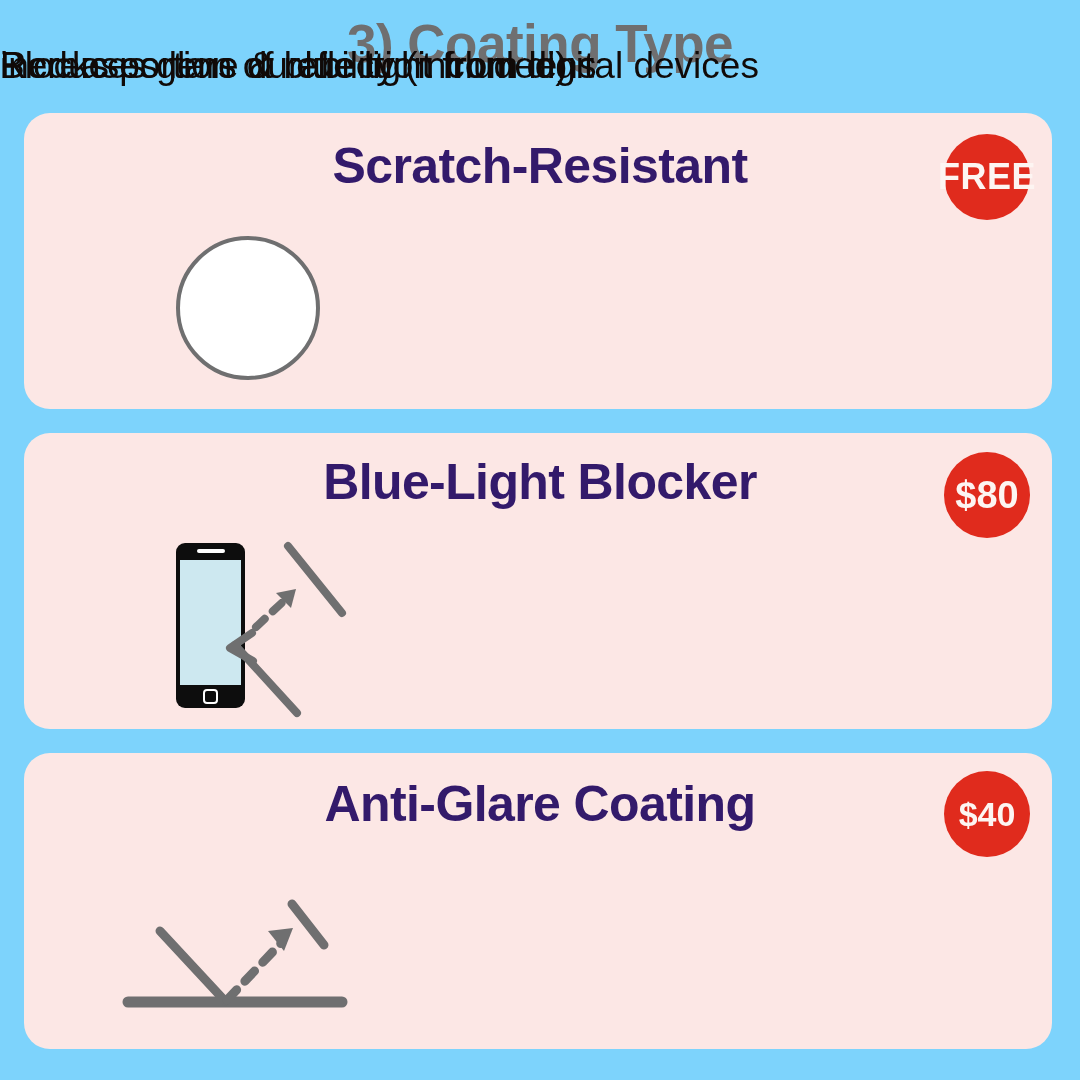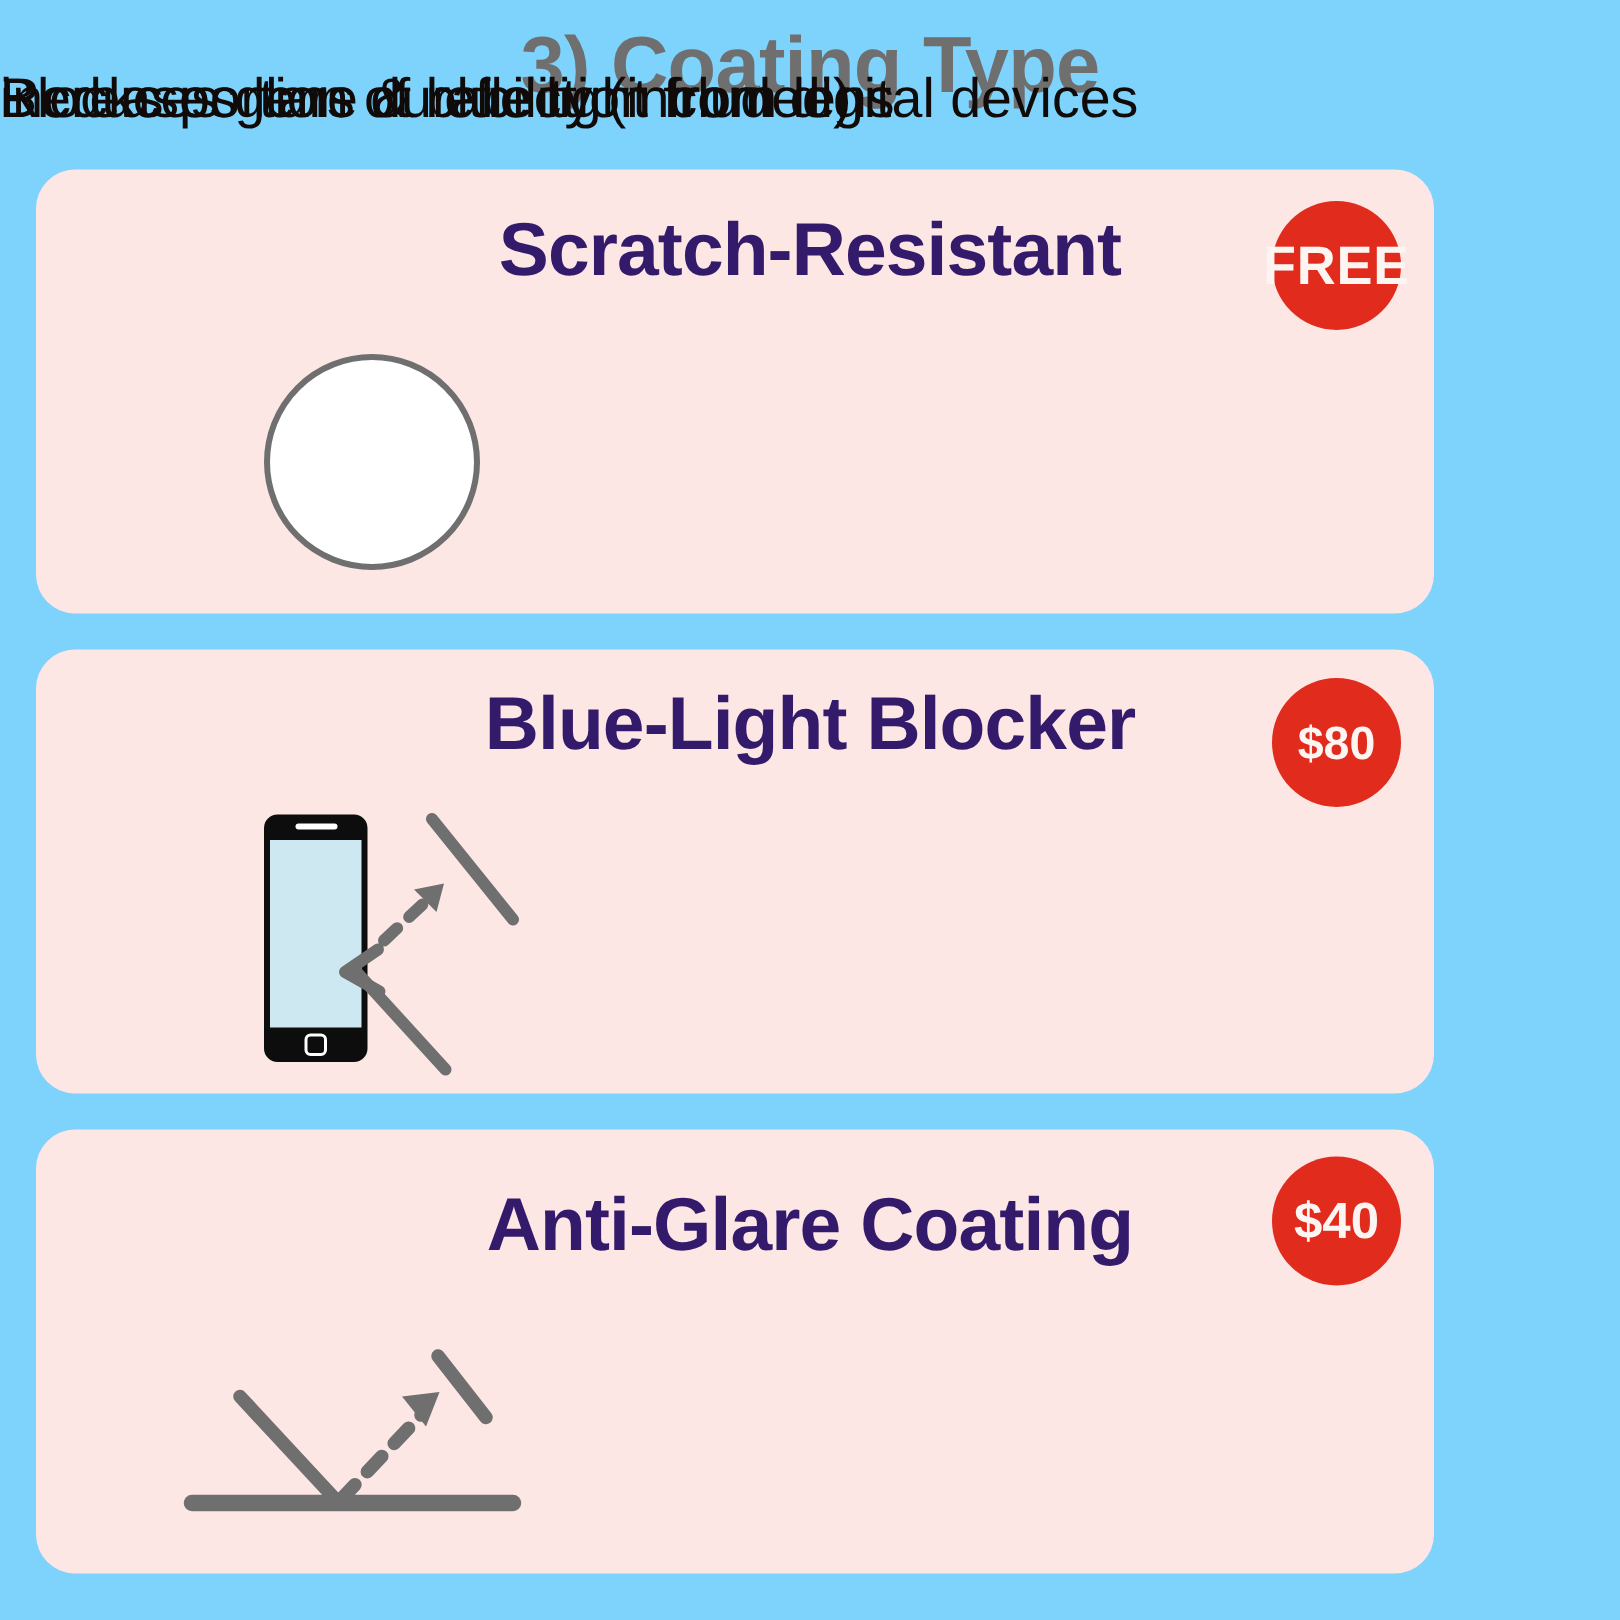--- a/index.html
+++ b/index.html
@@ -30,21 +30,21 @@
     font-weight: bold;
     color: #6f6f70;
     letter-spacing: -0.5px;
     line-height: 1.15;
   }
 
   
   .card {
     position: absolute;
     left: 24px;
-    width: 932px;
+    width: 1028px;
     background: #fce7e5;
     border-radius: 26px;
   }
   #card-0 { top: 113px;  height: 296px; }
   #card-1 { top: 433px;  height: 296px; }
   #card-2 { top: 753px;  height: 296px; }
 
   .card-heading {
     position: absolute;
     top: 26px;
@@ -52,38 +52,38 @@
     width: 1032px;
     text-align: center;
     font-size: 50px;
     font-weight: bold;
     color: #331a6b;
     letter-spacing: -0.6px;
     line-height: 1.1;
   }
   #card-0 .card-heading { top: 26px; }
   #card-1 .card-heading { top: 22px; }
-  #card-2 .card-heading { top: 36px; }
+  #card-2 .card-heading { top: 24px; }
 
   .price-badge {
     position: absolute;
     right: 22px;
     width: 86px;
     height: 86px;
     border-radius: 50%;
     background: #e02b1d;
     display: flex;
     align-items: center;
     justify-content: center;
     color: #fdf5f2;
     font-weight: bold;
     line-height: 1;
   }
   #card-0 .price-badge { top: 21px; font-size: 36px; letter-spacing: 0.5px; }
-  #card-1 .price-badge { top: 19px; font-size: 31px; }
+  #card-1 .price-badge { top: 19px; font-size: 38px; }
   #card-2 .price-badge { top: 18px; font-size: 34px; }
 
   .card-desc {
     position: absolute;
     font-size: 37px;
     color: #100a08;
     text-align: center;
     line-height: 1.42;
     font-weight: 400;
   }

